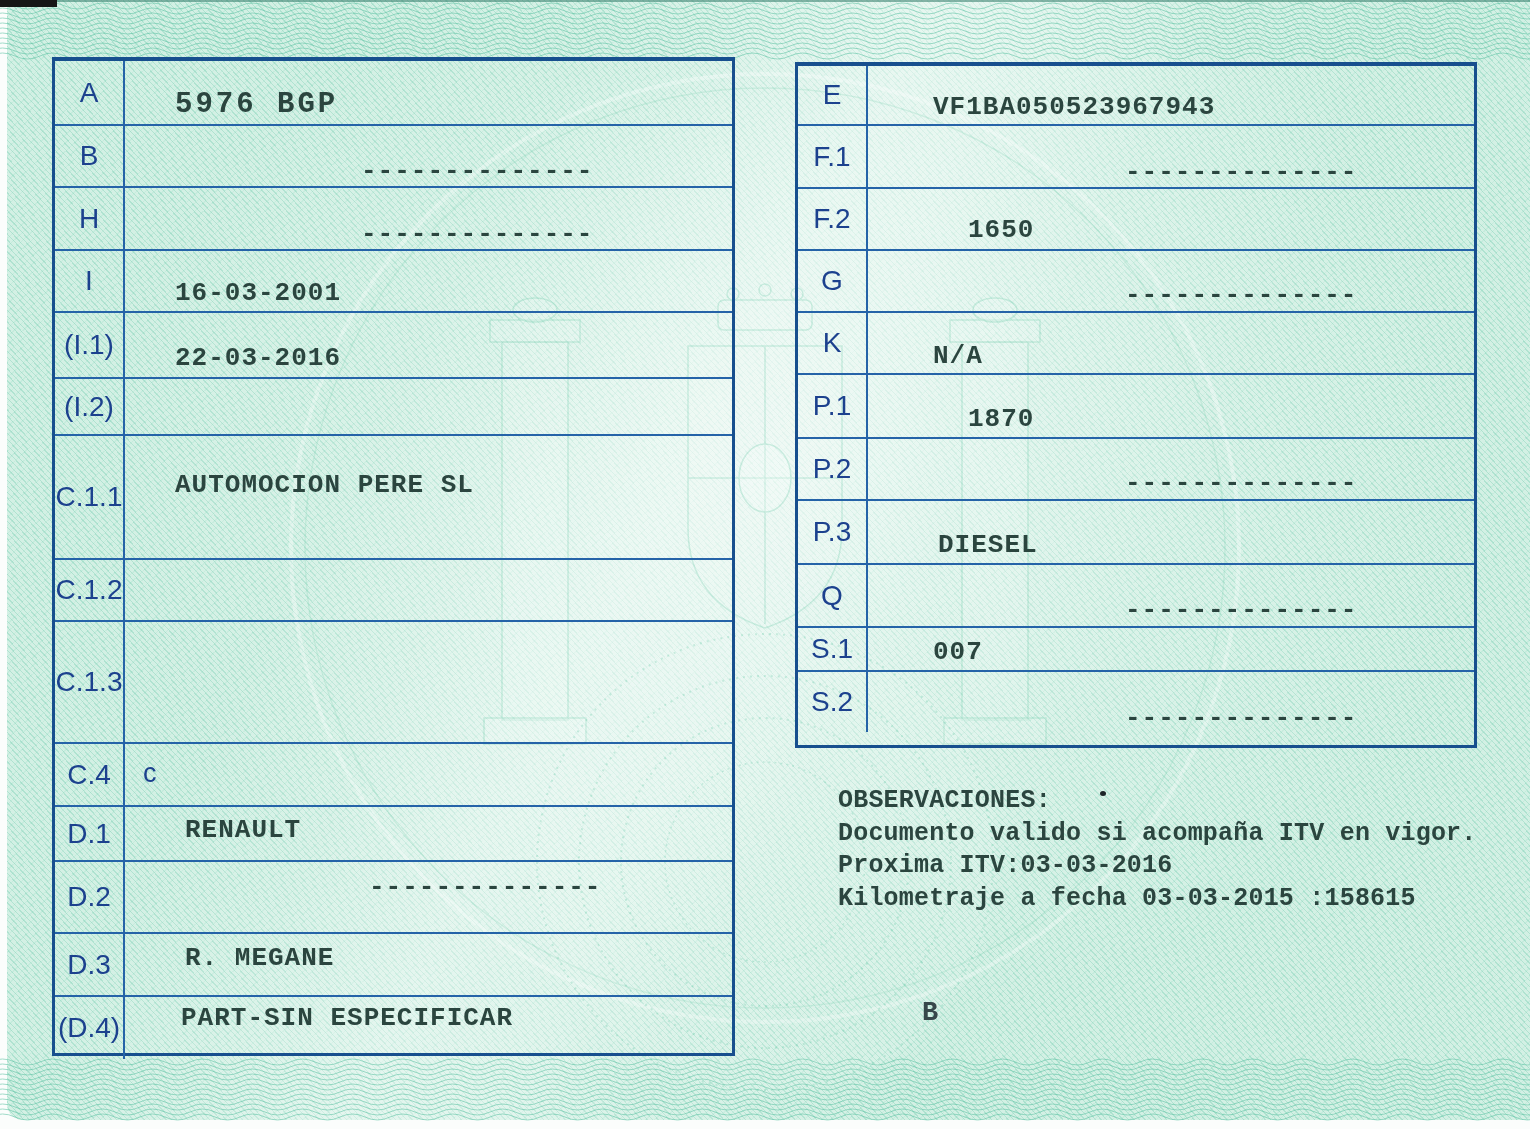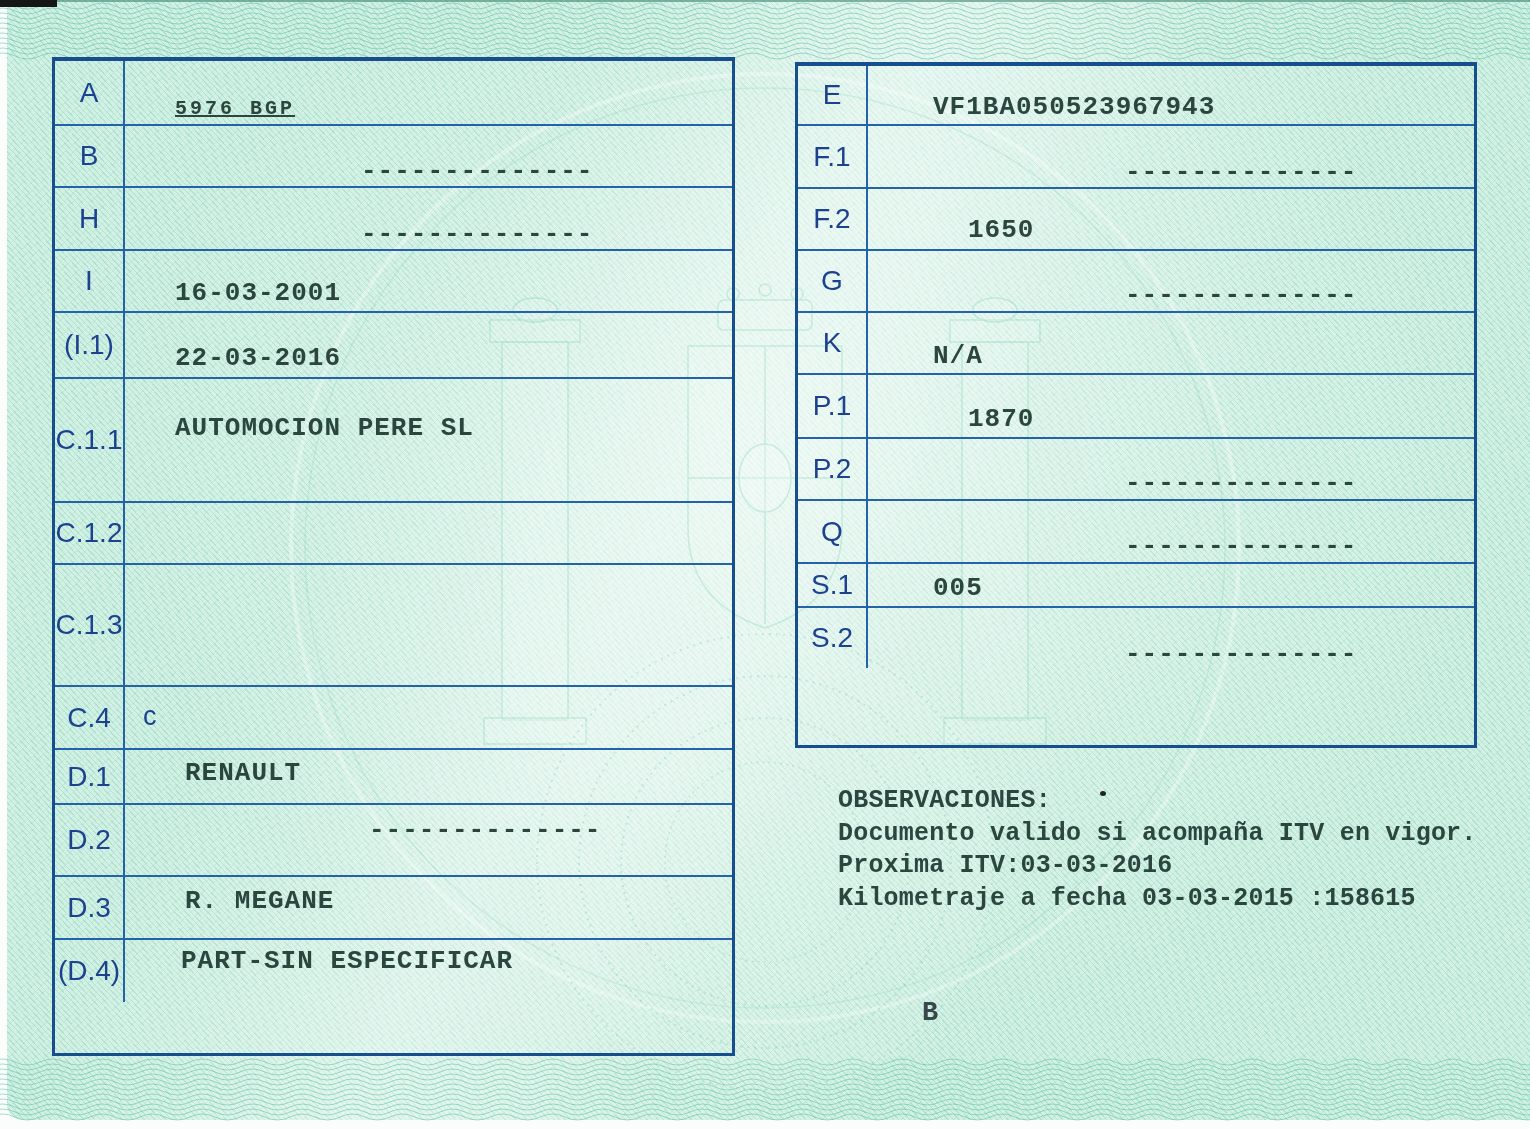--- a/index.html
+++ b/index.html
@@ -20,21 +20,21 @@
 
   
   .vtable{position:absolute;border:3px solid #174f8e;border-top-width:4px;box-sizing:border-box;}
   .row{position:relative;border-bottom:2px solid #2563a8;box-sizing:border-box;}
   .row:last-child{border-bottom:none;}
   .code{position:absolute;left:0;top:0;bottom:0;width:68px;border-right:2px solid #2563a8;
         display:flex;align-items:center;justify-content:center;
         color:#1c418e;font-size:28px;white-space:nowrap;}
   .val{position:absolute;font-family:"Liberation Mono","DejaVu Sans Mono",monospace;
        font-weight:700;font-size:26px;letter-spacing:1px;color:#2b453f;white-space:nowrap;line-height:1;}
-  .val.big{font-size:20px;letter-spacing:3px;text-decoration:underline;}
+  .val.big{font-size:29px;letter-spacing:3px;}
   .val.bluechar{font-family:"Liberation Sans",sans-serif;font-weight:400;color:#1c418e;font-size:27px;}
 
   
   .obs{position:absolute;left:838px;top:785px;
        font-family:"Liberation Mono","DejaVu Sans Mono",monospace;font-weight:700;
        font-size:25px;letter-spacing:.2px;color:#2b453f;line-height:32.5px;white-space:nowrap;}
   .page-letter{position:absolute;left:922px;top:998px;
        font-family:"Liberation Mono","DejaVu Sans Mono",monospace;font-weight:700;
        font-size:27px;color:#37474a;}
   .ink-dot{position:absolute;left:1100px;top:791px;width:6px;height:5px;background:#1d2528;border-radius:50%;}
@@ -126,20 +126,24 @@
       <span class="val" style="left:306px;bottom:2px">--------------</span>
     </div>
     <div class="row" style="height:62px">
       <div class="code">I</div>
       <span class="val" style="left:120px;bottom:5px">16-03-2001</span>
     </div>
     <div class="row" style="height:66px">
       <div class="code">(I.1)</div>
       <span class="val" style="left:120px;bottom:6px">22-03-2016</span>
     </div>
+    <div class="row" style="height:57px">
+      <div class="code">(I.2)</div>
+      <span class="val"></span>
+    </div>
     <div class="row" style="height:124px">
       <div class="code">C.1.1</div>
       <span class="val" style="left:120px;top:36px">AUTOMOCION PERE SL</span>
     </div>
     <div class="row" style="height:62px">
       <div class="code">C.1.2</div>
       <span class="val"></span>
     </div>
     <div class="row" style="height:122px">
       <div class="code">C.1.3</div>
@@ -189,27 +193,31 @@
       <span class="val" style="left:135px;bottom:4px">N/A</span>
     </div>
     <div class="row" style="height:64px">
       <div class="code">P.1</div>
       <span class="val" style="left:170px;bottom:5px">1870</span>
     </div>
     <div class="row" style="height:62px">
       <div class="code">P.2</div>
       <span class="val" style="left:327px;bottom:3px">--------------</span>
     </div>
+    <div class="row" style="height:64px">
+      <div class="code">P.3</div>
+      <span class="val" style="left:140px;bottom:5px">DIESEL</span>
+    </div>
     <div class="row" style="height:63px">
       <div class="code">Q</div>
       <span class="val" style="left:327px;bottom:3px">--------------</span>
     </div>
     <div class="row" style="height:44px">
       <div class="code">S.1</div>
-      <span class="val" style="left:135px;bottom:5px">005</span>
+      <span class="val" style="left:135px;bottom:5px">007</span>
     </div>
     <div class="row" style="height:60px">
       <div class="code">S.2</div>
       <span class="val" style="left:327px;bottom:1px">--------------</span>
     </div>
   </div>
 
   <div class="obs">
     <div>OBSERVACIONES:</div>
     <div>Documento valido si acompaña ITV en vigor.</div>

